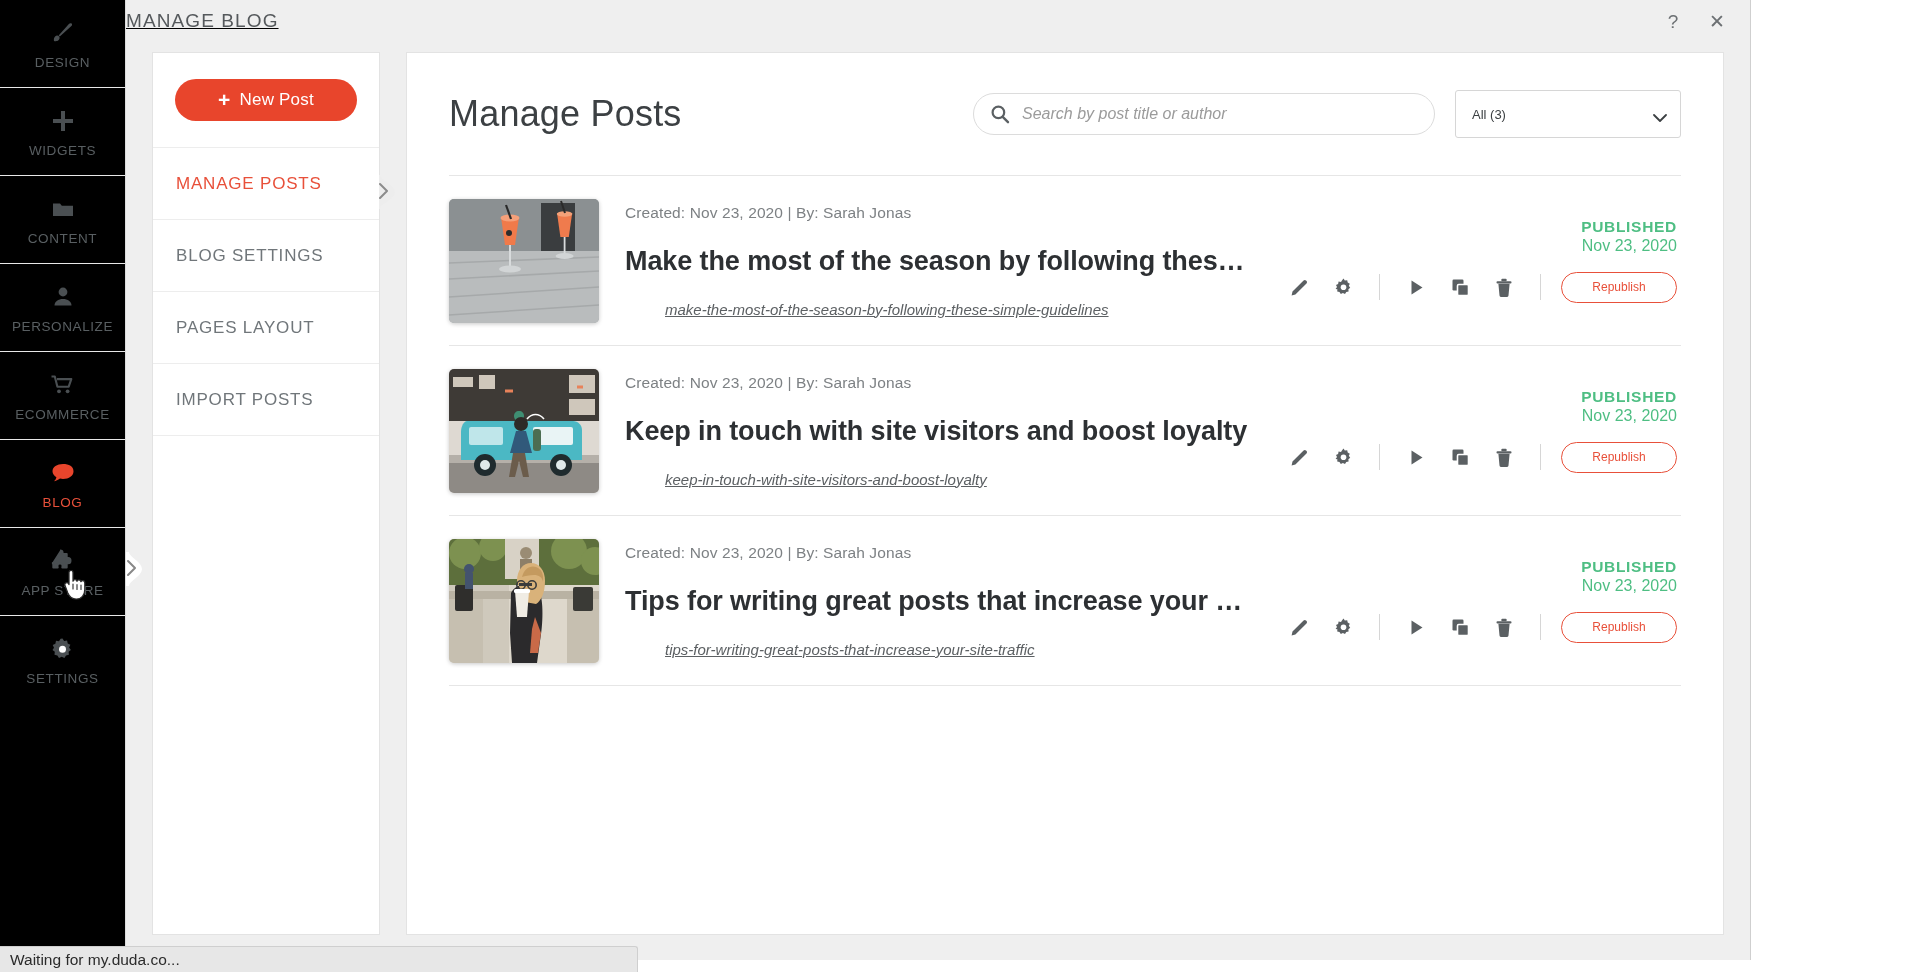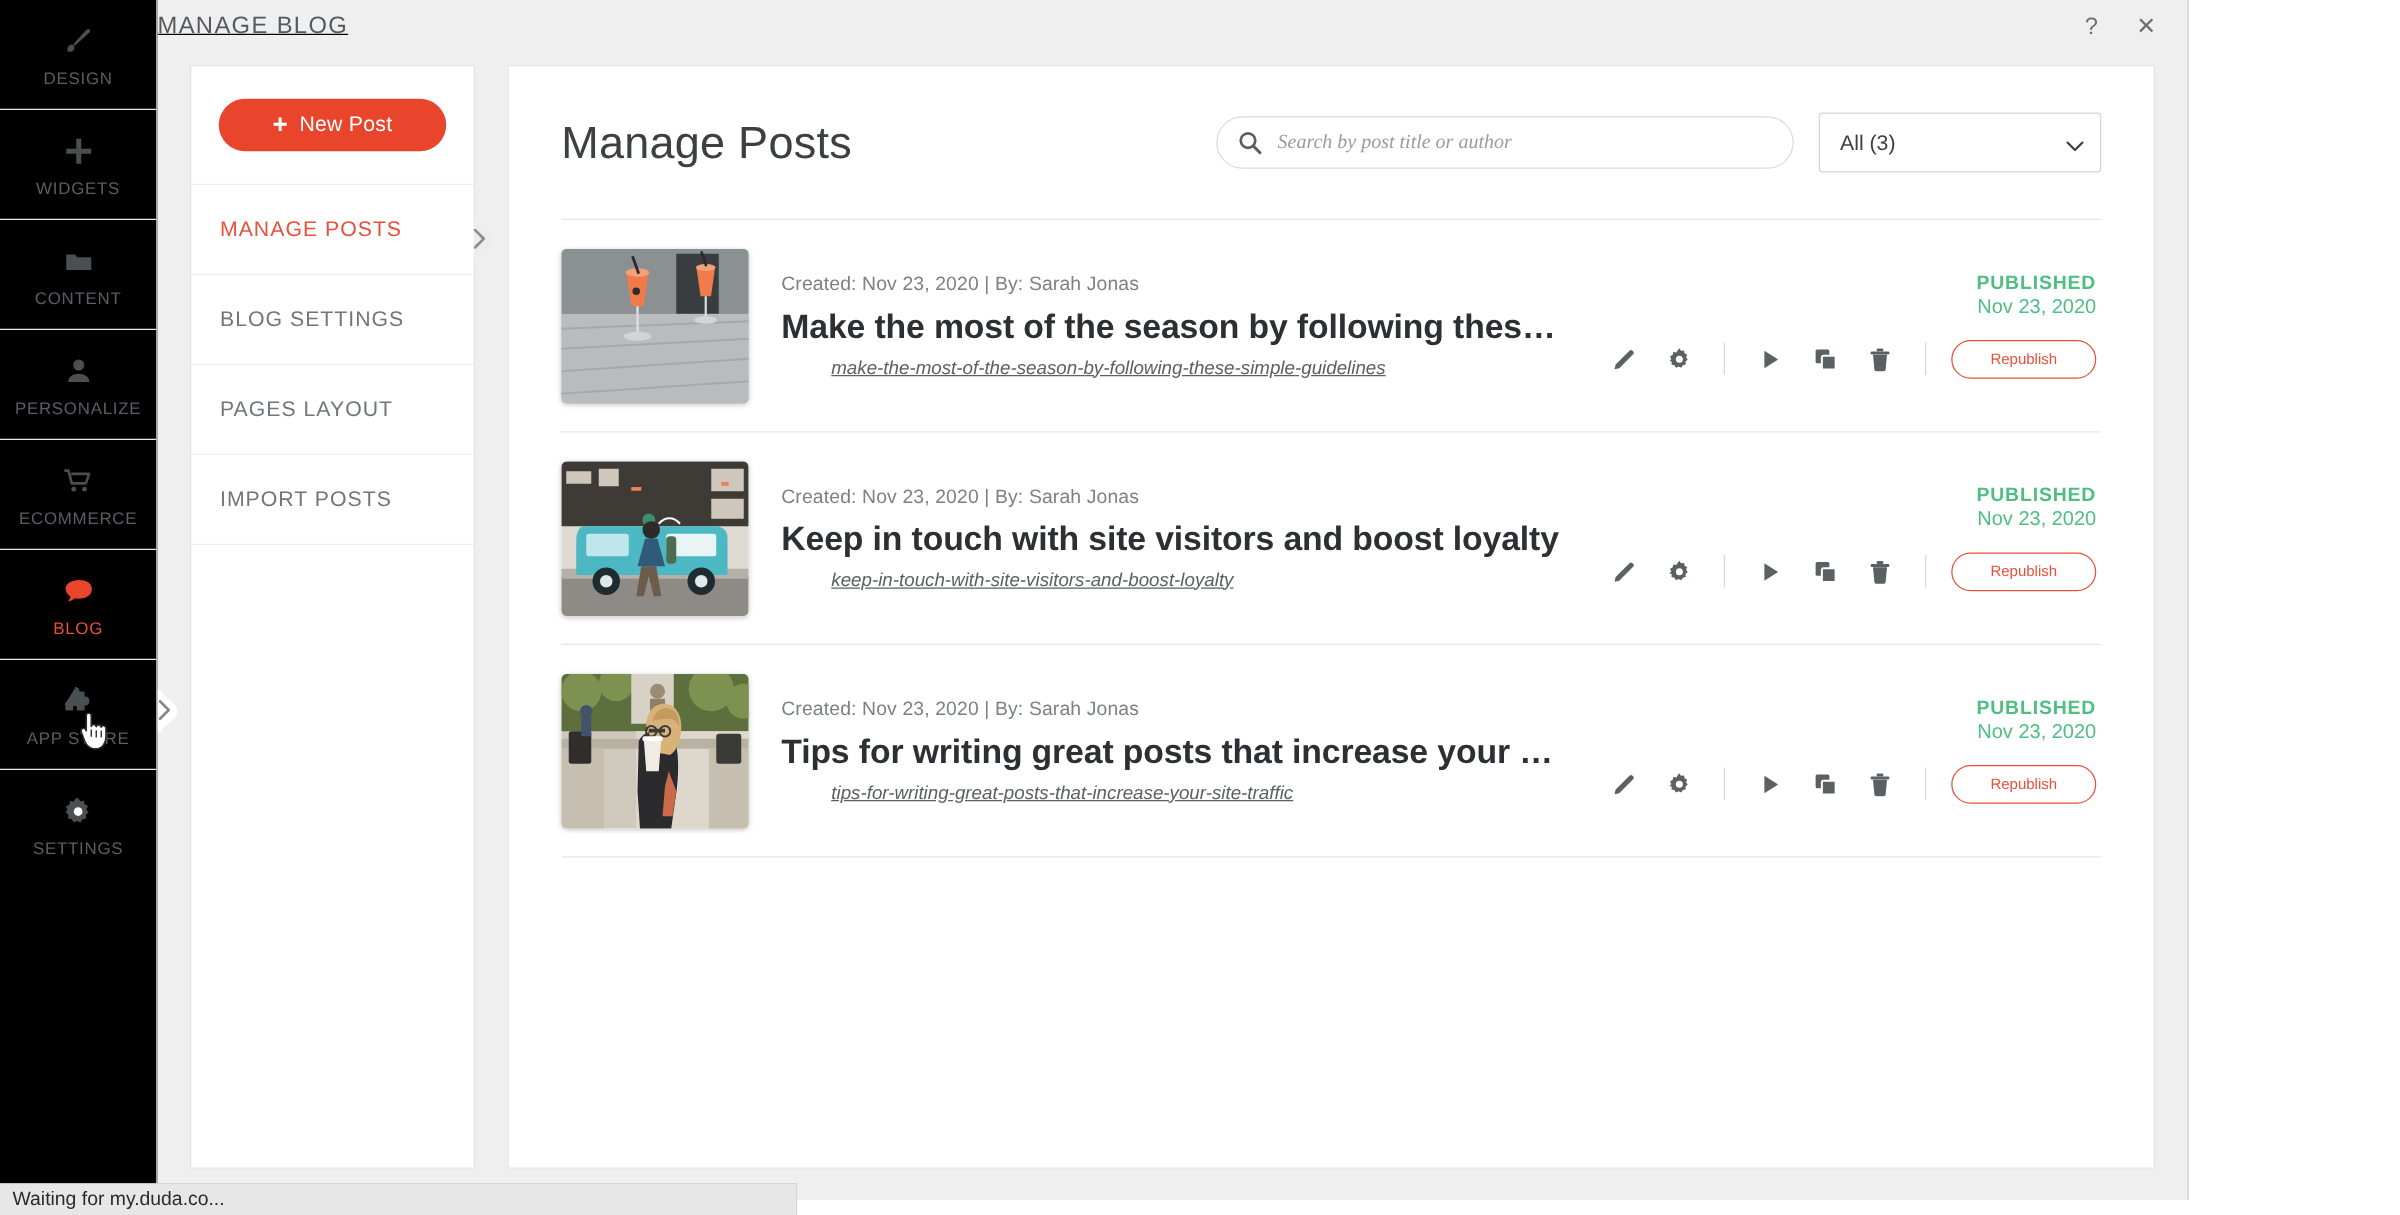--- a/index.html
+++ b/index.html
@@ -184,21 +184,21 @@
     position: relative;
     width: 462px; height: 42px;
     flex: 0 0 auto;
   }
   #search-input {
     width: 100%; height: 100%;
     border: 1px solid #dcdcdc;
     border-radius: 21px;
     padding: 0 16px 0 48px;
     font-size: 16px;
-    font-family: Liberation Serif, serif;
+    font-family: Liberation Sans, sans-serif;
     color: #4a4a4a;
     outline: none;
     background: #fff;
   }
   #search-input::placeholder { color: #9b9b9b; font-style: italic; }
   #search-icon {
     position: absolute; left: 17px; top: 11px;
     width: 20px; height: 20px;
     color: #5b6063;
     pointer-events: none;
@@ -208,21 +208,21 @@
     width: 226px; height: 48px;
     flex: 0 0 auto;
   }
   #filter-select {
     appearance: none; -webkit-appearance: none;
     width: 100%; height: 100%;
     border: 1px solid #d6d6d6;
     border-radius: 3px;
     background: #ffffff;
     padding: 0 34px 0 16px;
-    font-size: 17px;
+    font-size: 13px;
     font-family: "Liberation Sans", sans-serif;
     color: #3c4043;
     outline: none;
     cursor: pointer;
   }
   #filter-caret {
     position: absolute; right: 14px; top: 19px;
     pointer-events: none; color: #444;
   }
 
@@ -244,21 +244,21 @@
     overflow: hidden;
     position: relative;
   }
   .thumb svg { display:block; width:100%; height:100%; }
 
   .post-info {
     flex: 1 1 auto;
     min-width: 0;
     display: flex; flex-direction: column;
     justify-content: center;
-    gap: 9px;
+    gap: 24px;
   }
   .post-meta {
     font-size: 15.5px;
     color: #7d8184;
     letter-spacing: .1px;
   }
   .post-title {
     font-size: 27px;
     color: #2d3033;
     font-weight: 700;

